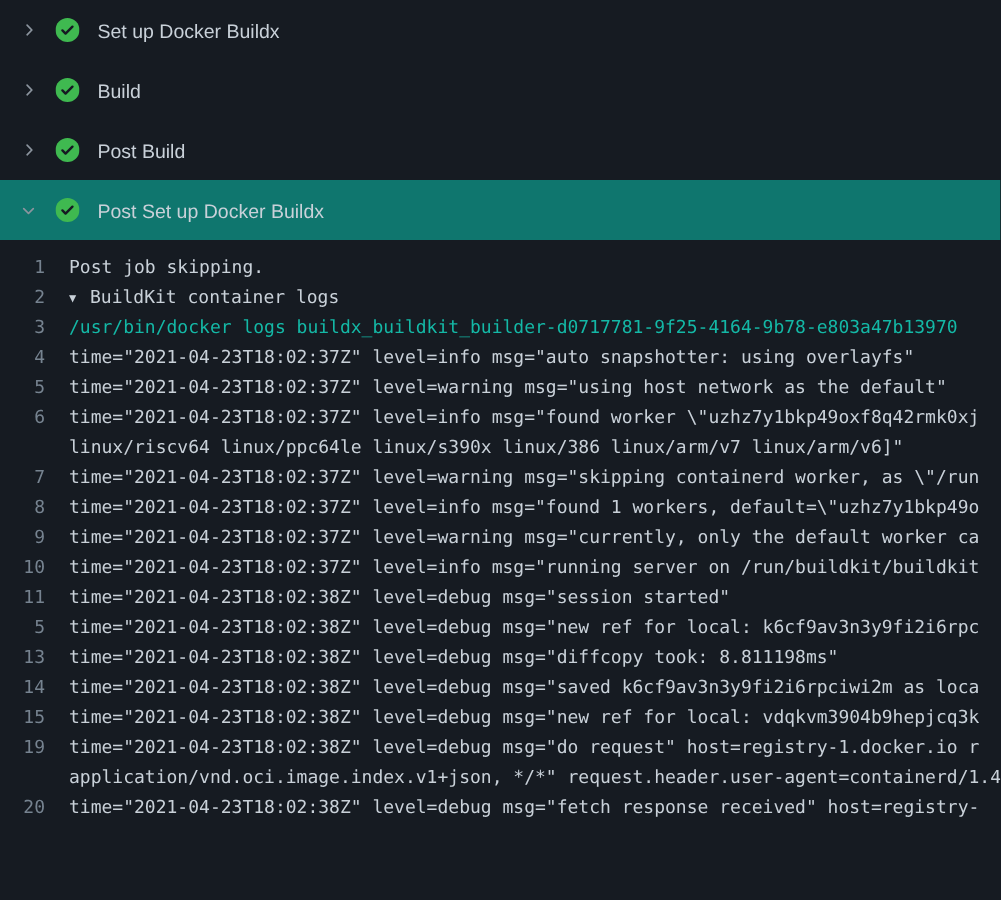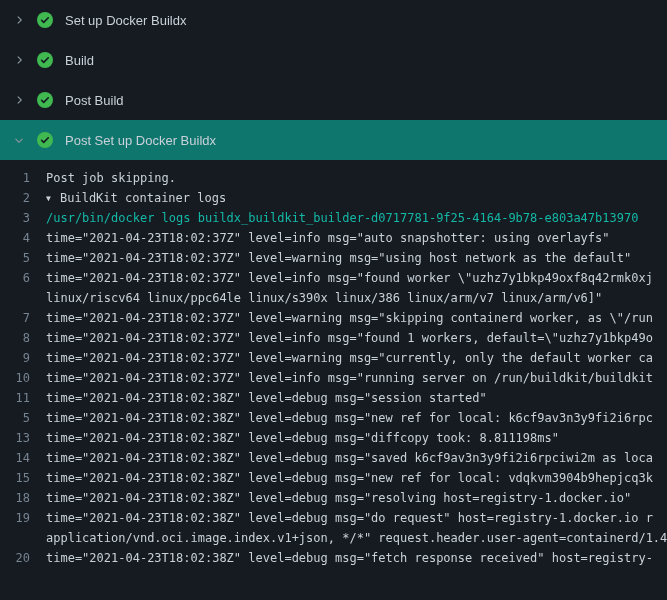--- a/index.html
+++ b/index.html
@@ -179,24 +179,20 @@
   </div>
       <div class="row plain">
     <span class="ln">14</span>
     <span class="txt">time="2021-04-23T18:02:38Z" level=debug msg="saved k6cf9av3n3y9fi2i6rpciwi2m as loca</span>
   </div>
       <div class="row plain">
     <span class="ln">15</span>
     <span class="txt">time="2021-04-23T18:02:38Z" level=debug msg="new ref for local: vdqkvm3904b9hepjcq3k</span>
   </div>
       <div class="row plain">
-    <span class="ln">18</span>
-    <span class="txt">time="2021-04-23T18:02:38Z" level=debug msg="resolving host=registry-1.docker.io"</span>
-  </div>
-      <div class="row plain">
     <span class="ln">19</span>
     <span class="txt">time="2021-04-23T18:02:38Z" level=debug msg="do request" host=registry-1.docker.io r</span>
   </div>
       <div class="row plain">
     <span class="ln"></span>
     <span class="txt">application/vnd.oci.image.index.v1+json, */*" request.header.user-agent=containerd/1.4</span>
   </div>
       <div class="row plain">
     <span class="ln">20</span>
     <span class="txt">time="2021-04-23T18:02:38Z" level=debug msg="fetch response received" host=registry-</span>

